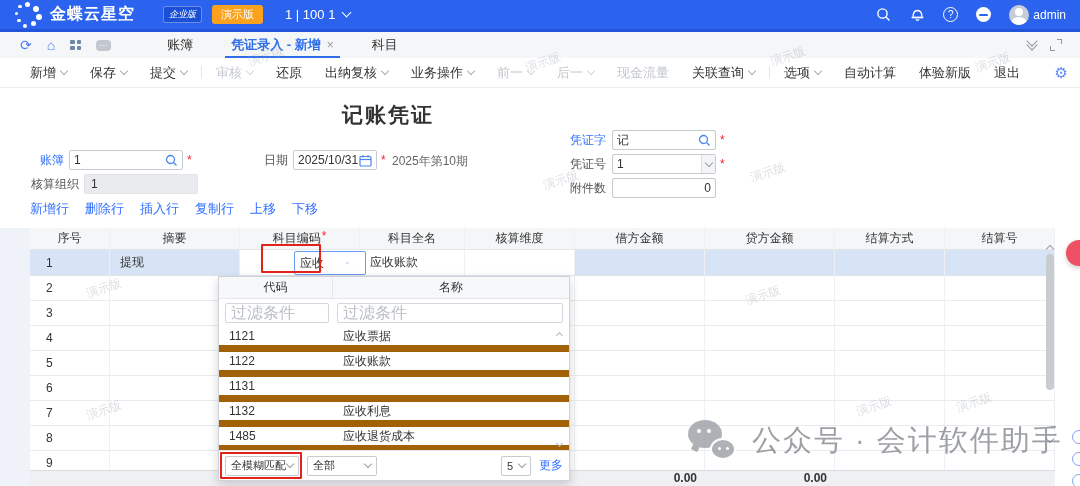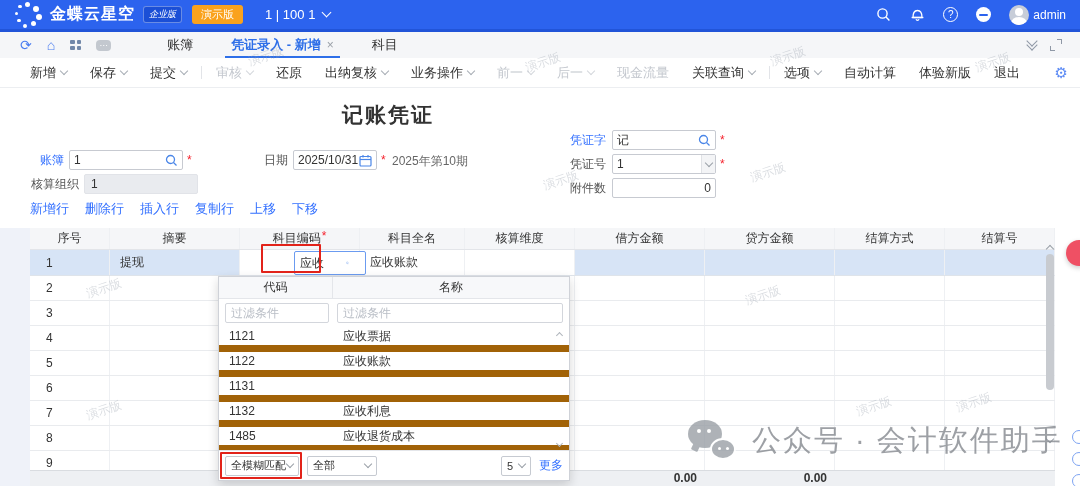--- a/index.html
+++ b/index.html
@@ -8,21 +8,21 @@
     position:relative; width:1080px; height:486px; overflow:hidden;
     font-family:"Liberation Sans","DejaVu Sans",sans-serif; font-size:12px; color:#333; background:#fff;
   }
   
   .topbar { position:absolute; left:0; top:0; width:1080px; height:32px; background:#2c63ee;
     border-bottom:3px solid #2154d8; display:flex; align-items:center; padding:0 14px; color:#fff; }
   .logo-dots { position:relative; width:28px; height:26px; margin-right:8px; flex:none; }
   .logo-dots i { position:absolute; background:#fff; border-radius:50%; }
   .brand { font-size:16px; font-weight:bold; letter-spacing:1px; margin-right:8px; }
   .edition-badge { font-size:9px; font-style:italic; background:#1b4fd6; border:1px solid rgba(255,255,255,.35);
-    padding:1px 5px; border-radius:3px; margin-right:10px; }
+    padding:1px 5px; border-radius:3px; margin-right:10px;margin-left:20px; }
   .demo-badge { font-size:11px; background:#faa21d; color:#fff; padding:2px 9px; border-radius:3px; margin-right:22px; }
   .ctx { font-size:13px; display:flex; align-items:center; gap:8px; }
   .chev-w { width:7px; height:7px; border-right:1.6px solid #fff; border-bottom:1.6px solid #fff;
     transform:rotate(45deg); margin-top:-4px; display:inline-block; }
   .top-right { margin-left:auto; display:flex; align-items:center; gap:18px; }
   .t-ic { width:16px; height:16px; display:flex; align-items:center; justify-content:center; }
   .help-circ { width:15px; height:15px; border:1.2px solid #fff; border-radius:50%; font-size:10px;
     display:flex; align-items:center; justify-content:center; color:#fff; }
   .theme-circ { width:15px; height:15px; background:#fff; border-radius:50%; position:relative; }
   .theme-circ:after { content:""; position:absolute; left:3px; top:6.5px; width:9px; height:2.5px; background:#2c63ee; border-radius:2px;}
@@ -110,21 +110,21 @@
   .g-sb-up { position:absolute; left:1047px; top:246px; width:6px; height:6px; border-left:1.4px solid #9aa0a8; border-top:1.4px solid #9aa0a8; transform:rotate(45deg); }
   .g-sb-down { position:absolute; left:1047px; top:436px; width:6px; height:6px; border-right:1.4px solid #9aa0a8; border-bottom:1.4px solid #9aa0a8; transform:rotate(45deg); }
   
   .lookup { position:absolute; left:218px; top:276px; width:352px; height:205px; background:#fff;
     border:1px solid #cfd2d8; box-shadow:0 4px 10px rgba(0,0,0,.16); z-index:50; }
   .lk-head { height:22px; display:flex; background:#f7f8fa; border-bottom:1px solid #e4e6ea; }
   .lk-head div { display:flex; align-items:center; justify-content:center; font-size:12px; color:#333; }
   .lk-c1 { width:114px; border-right:1px solid #e4e6ea; flex:none; }
   .lk-c2 { flex:1; }
   .lk-filter { height:28px; display:flex; align-items:center; padding:0 6px; gap:8px; }
-  .lk-filter input { height:20px; border:1px solid #d3d6dc; border-radius:2px; font-size:12px; padding:0 5px;
+  .lk-filter input { height:20px; border:1px solid #d3d6dc; border-radius:2px; font-size:16px; padding:0 5px;
     outline:none; color:#333; font-family:inherit; }
   .lk-filter input::placeholder { color:#b9bec6; }
   .lk-fi1 { width:104px; flex:none; } .lk-fi2 { flex:1; }
   .lk-row { height:25px; display:flex; border-bottom:7px solid #a16207; }
   .lk-row div { display:flex; align-items:center; font-size:12px; color:#333; }
   .lk-row .lk-c1 { padding-left:10px; border-right:none; }
   .lk-row .lk-c2 { padding-left:10px; }
   .lk-up { position:absolute; right:7px; top:56px; width:5px; height:5px; border-left:1.2px solid #b0b5bc; border-top:1.2px solid #b0b5bc; transform:rotate(45deg); }
   .lk-down { position:absolute; right:7px; bottom:34px; width:5px; height:5px; border-right:1.2px solid #b0b5bc; border-bottom:1.2px solid #b0b5bc; transform:rotate(45deg); }
   .lk-foot { position:absolute; left:0; bottom:0; width:100%; height:30px; border-top:1px solid #e4e6ea;

